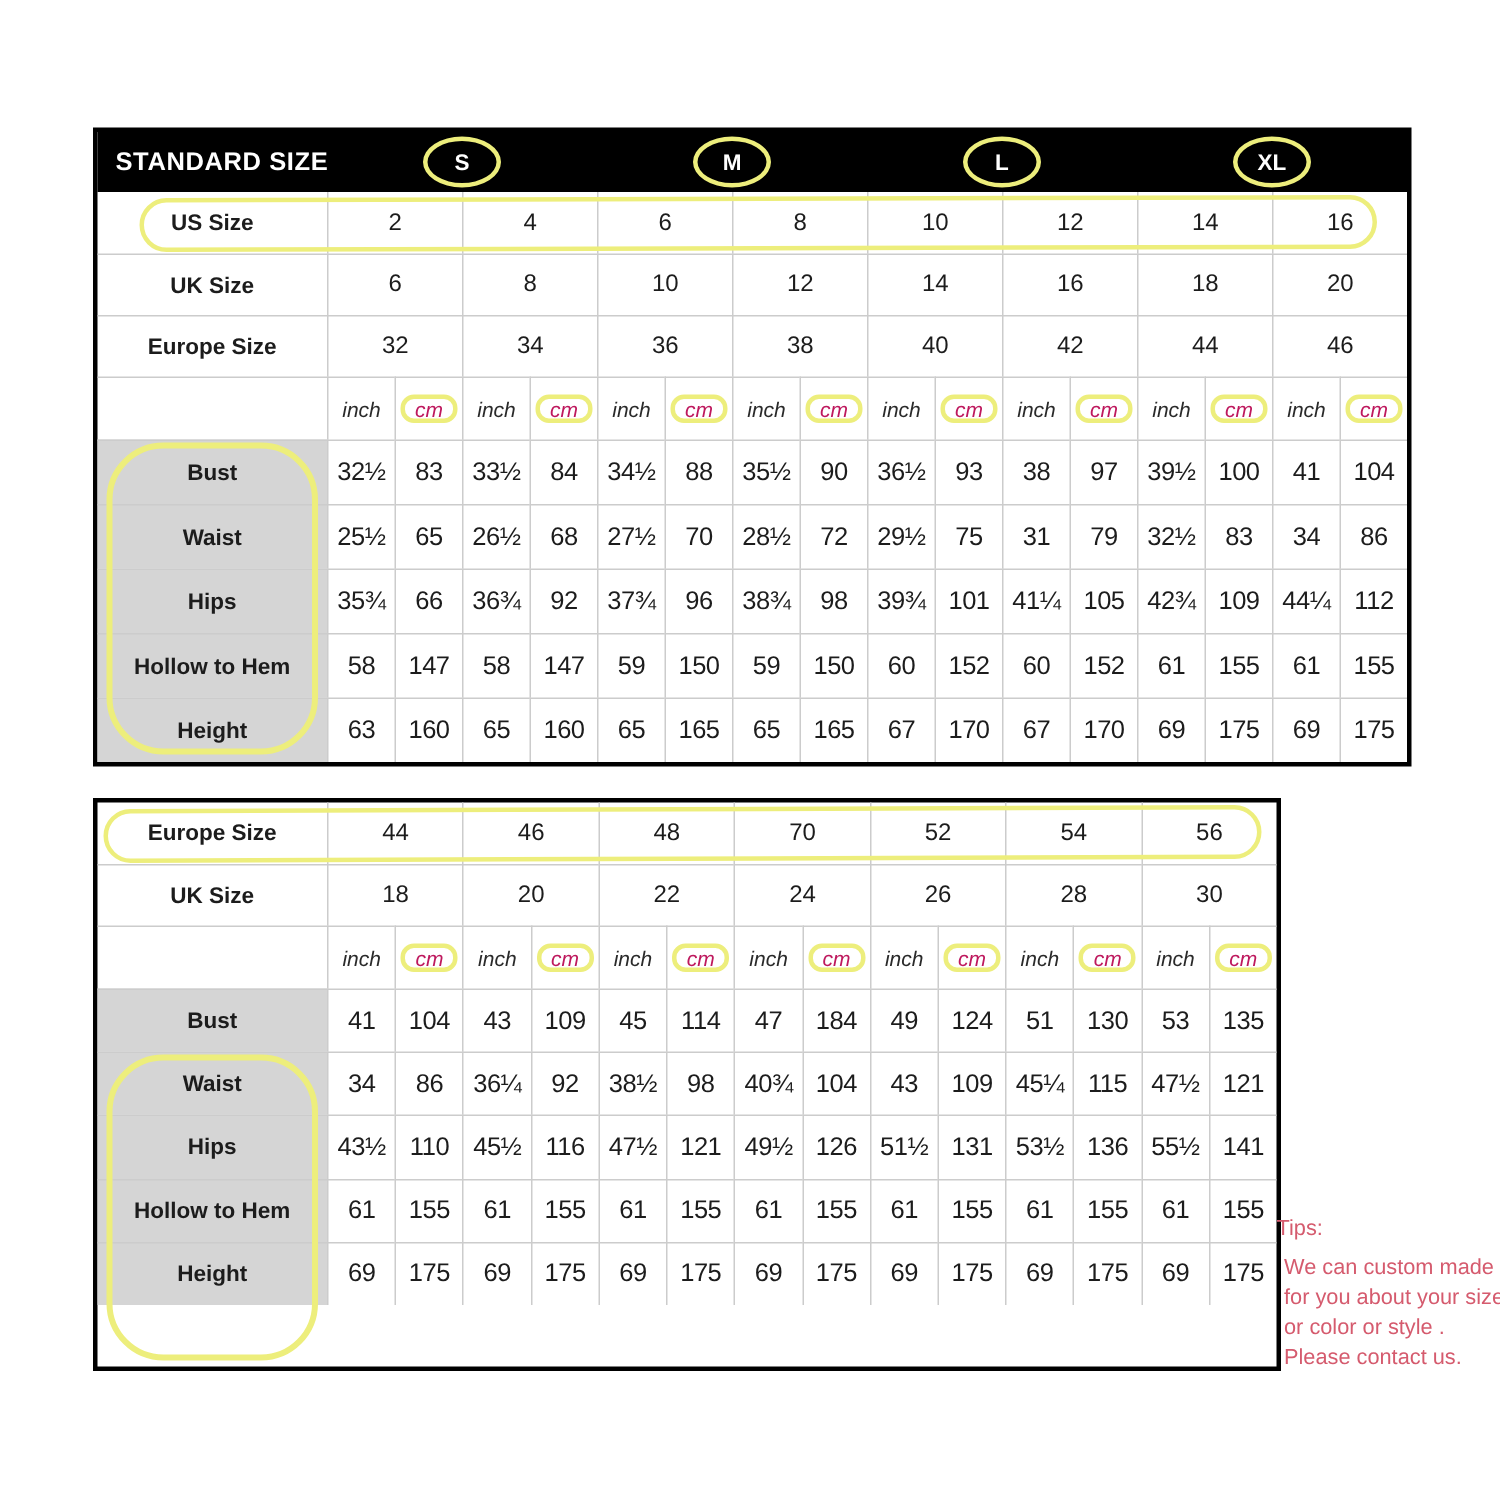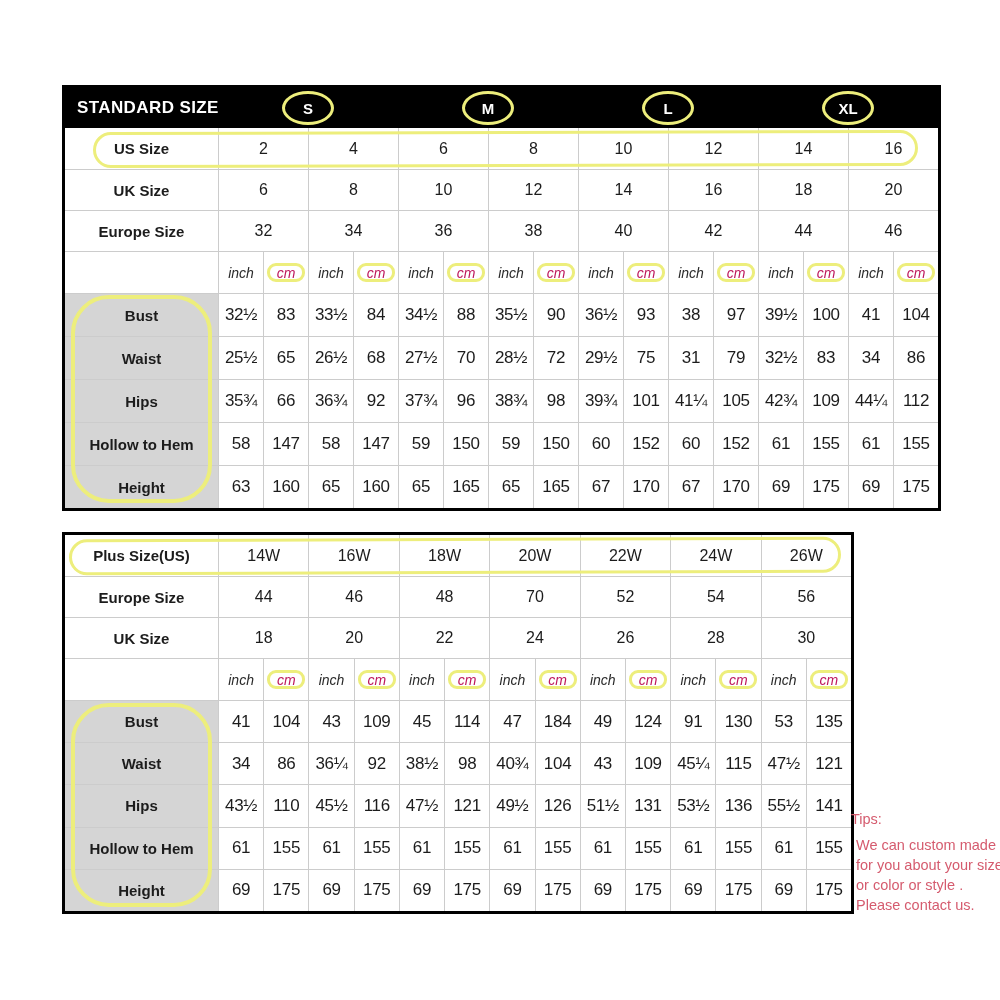--- a/index.html
+++ b/index.html
@@ -244,30 +244,20 @@
           <div class="cell value">175</div>
         </div>
       </div>
     <div class="annotation" id="std-us-oval"></div>
     <div class="annotation" id="std-label-oval"></div>
   </section>
 
   <section class="size-table" id="plus-table">
     <div class="tbody" id="plus-body">
         <div class="row size-row">
-          <div class="cell row-label">Plus Size(US)</div>
-          <div class="cell value">14W</div>
-          <div class="cell value">16W</div>
-          <div class="cell value">18W</div>
-          <div class="cell value">20W</div>
-          <div class="cell value">22W</div>
-          <div class="cell value">24W</div>
-          <div class="cell value">26W</div>
-        </div>
-        <div class="row size-row">
           <div class="cell row-label">Europe Size</div>
           <div class="cell value">44</div>
           <div class="cell value">46</div>
           <div class="cell value">48</div>
           <div class="cell value">70</div>
           <div class="cell value">52</div>
           <div class="cell value">54</div>
           <div class="cell value">56</div>
         </div>
         <div class="row size-row">
@@ -316,21 +306,21 @@
           <div class="cell value">41</div>
           <div class="cell value">104</div>
           <div class="cell value">43</div>
           <div class="cell value">109</div>
           <div class="cell value">45</div>
           <div class="cell value">114</div>
           <div class="cell value">47</div>
           <div class="cell value">184</div>
           <div class="cell value">49</div>
           <div class="cell value">124</div>
-          <div class="cell value">91</div>
+          <div class="cell value">51</div>
           <div class="cell value">130</div>
           <div class="cell value">53</div>
           <div class="cell value">135</div>
         </div>
         <div class="row measure-row">
           <div class="cell row-label measure-label">Waist</div>
           <div class="cell value">34</div>
           <div class="cell value">86</div>
           <div class="cell value">36¼</div>
           <div class="cell value">92</div>

